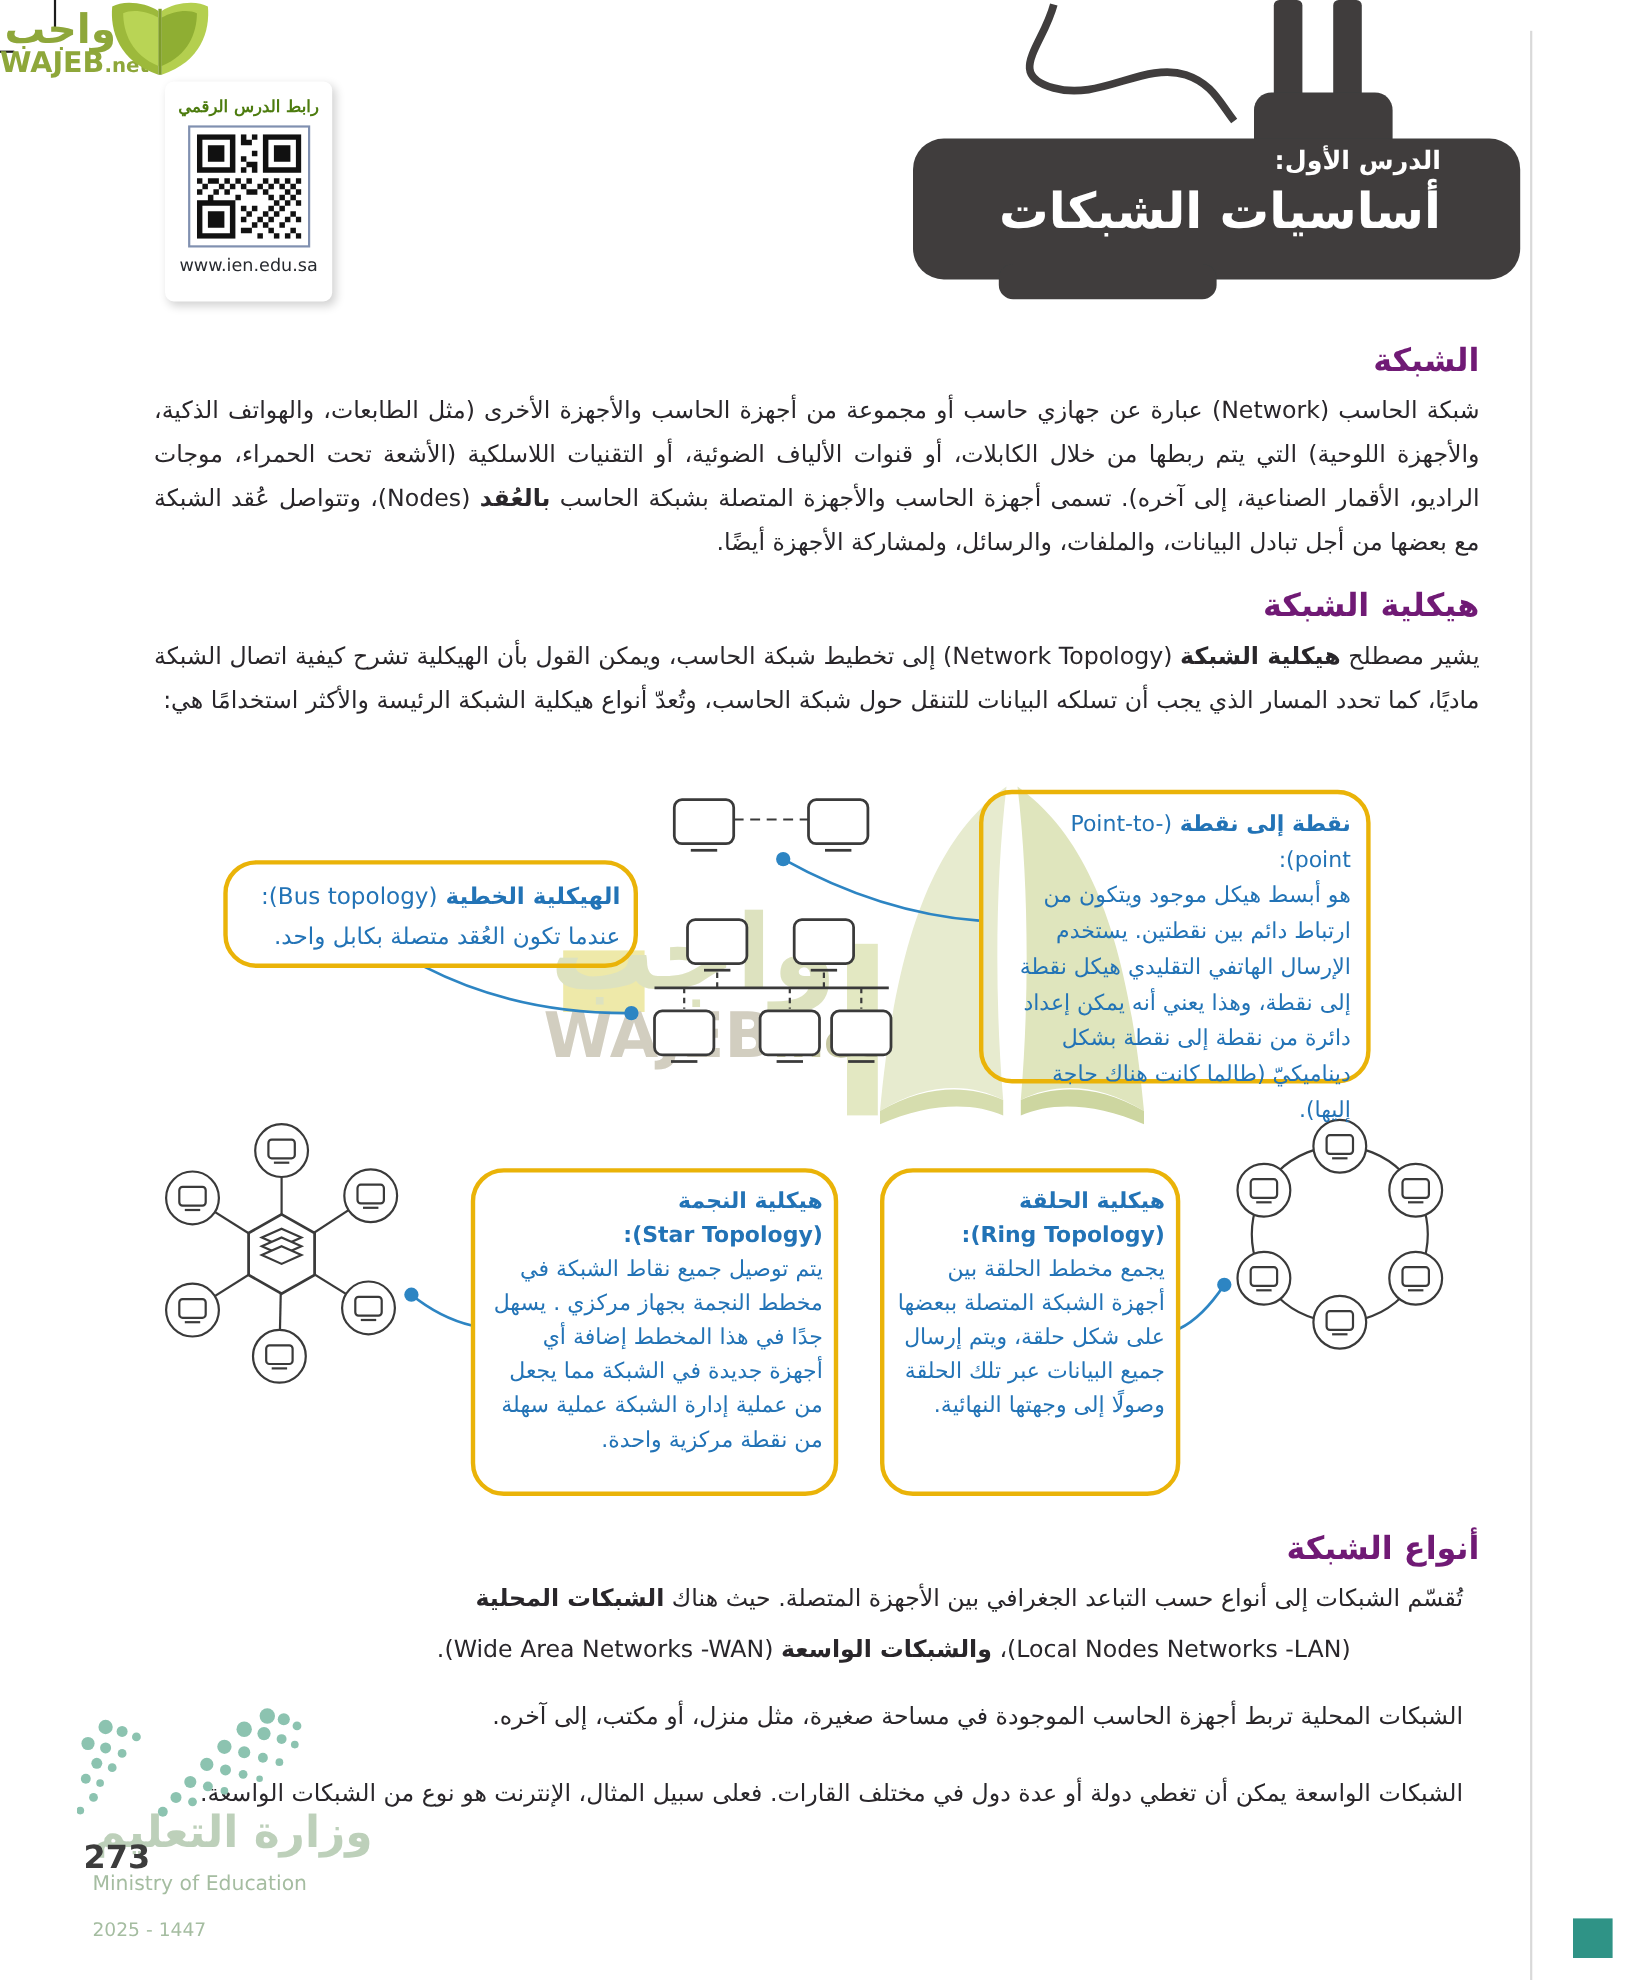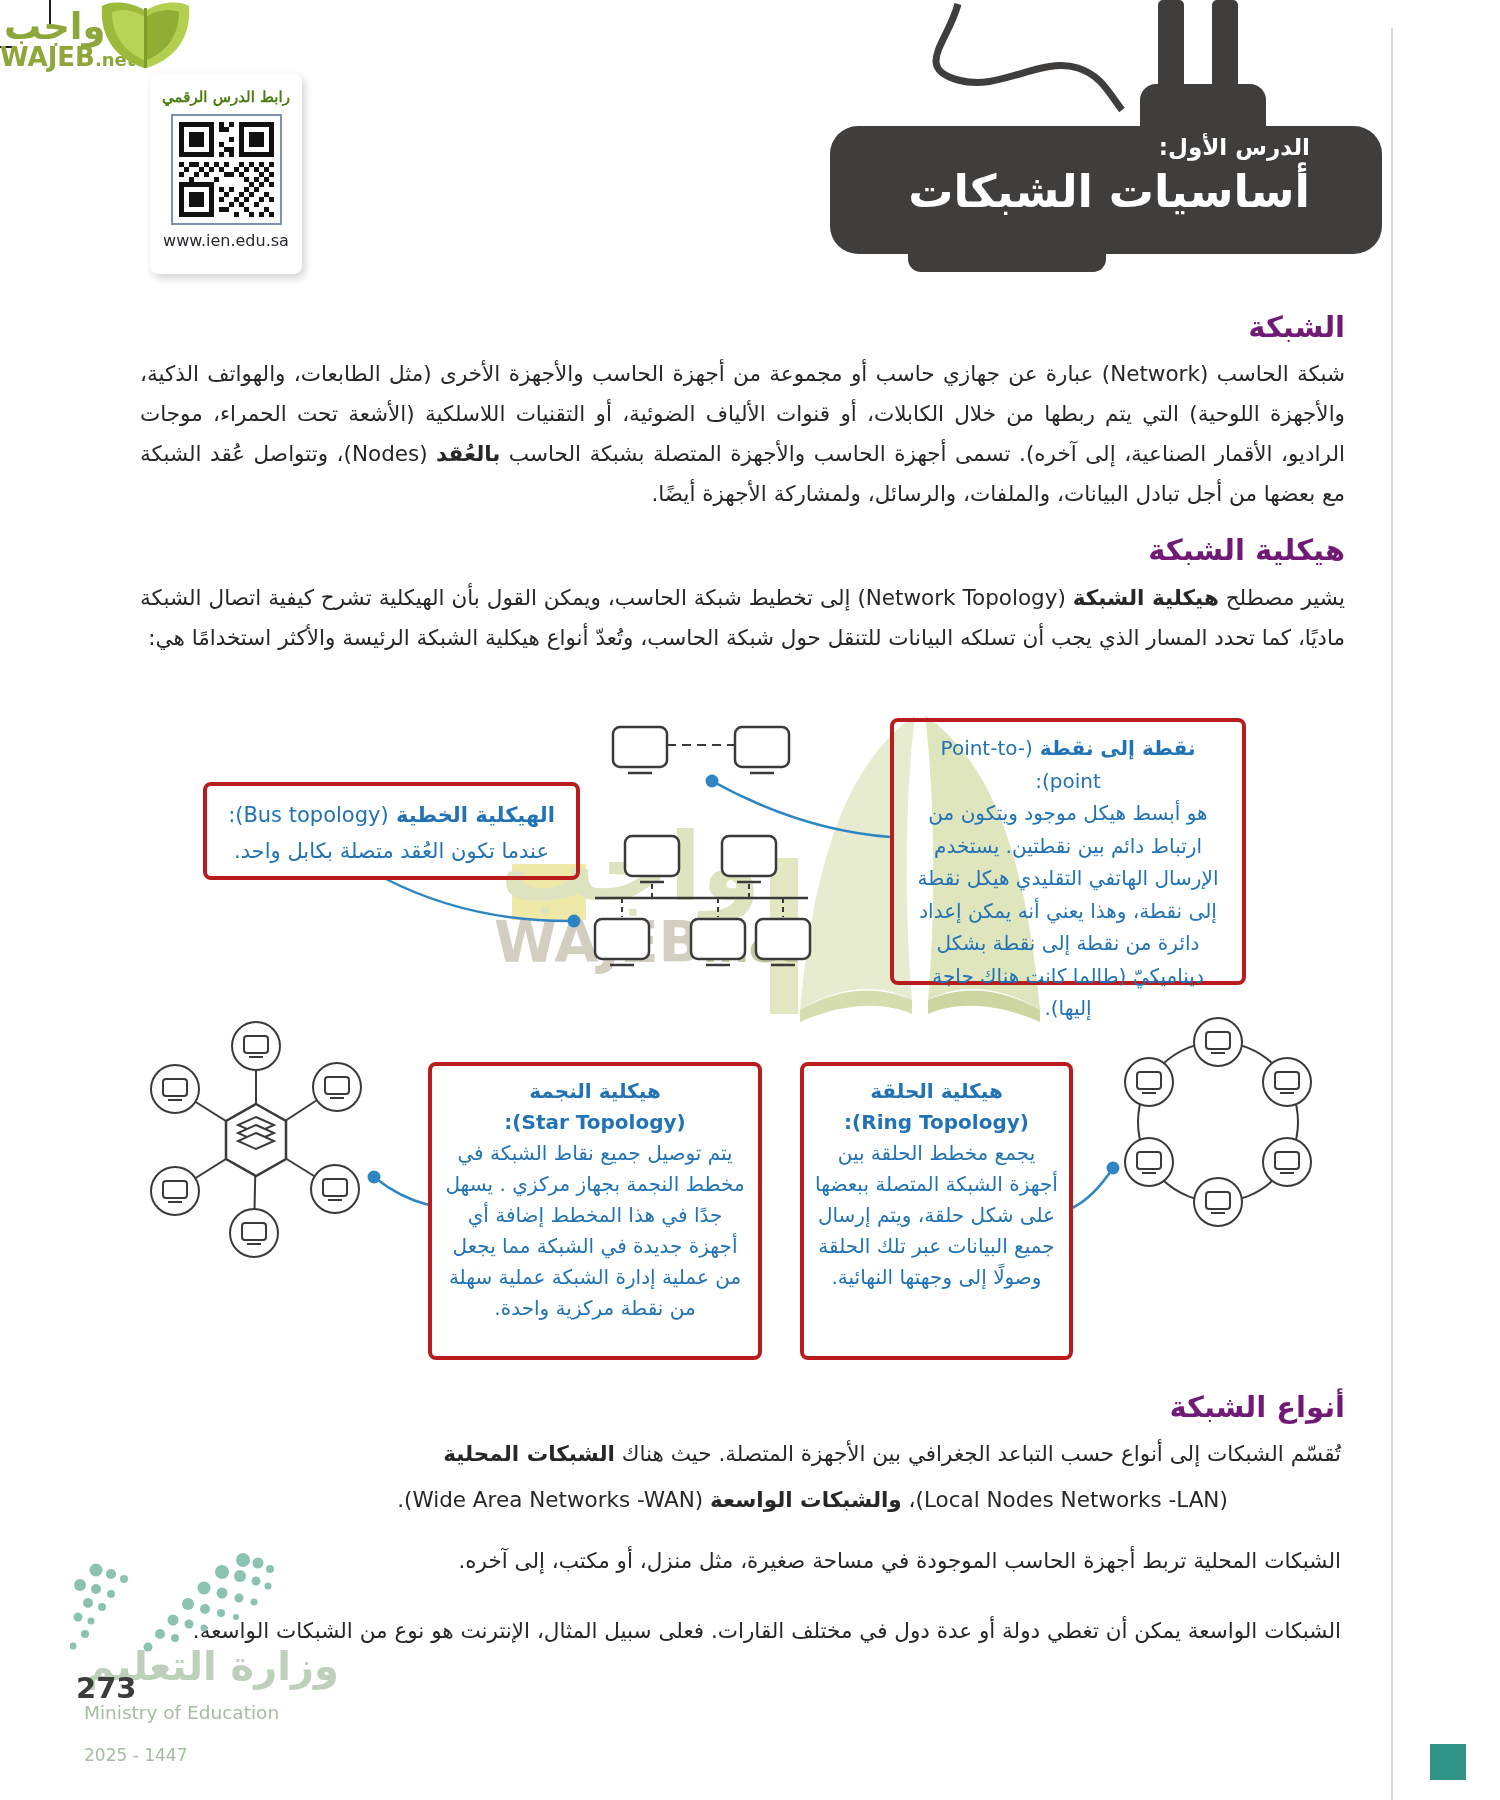--- a/index.html
+++ b/index.html
@@ -23,24 +23,24 @@
             display:flex;align-items:center;justify-content:center;}
   .qr-url{font-size:16px;color:#26292e;}
   
   .header-text{right:190px;top:134px;text-align:right;direction:rtl;color:#ffffff;}
   .header-kicker{font-size:23px;font-weight:bold;line-height:1.2;}
   .header-title{font-size:45px;font-weight:bold;line-height:1.15;margin-top:4px;}
   
   .h-blue{right:155px;color:#701a75;font-weight:bold;font-size:29px;direction:rtl;line-height:1.2;}
   
   .body-p{left:140px;right:155px;direction:rtl;text-align:justify;font-size:21.5px;line-height:40px;color:#29262a;}
-  .one-line{right:159px;direction:rtl;white-space:nowrap;font-size:21.5px;color:#29262a;text-align:right;}
+  .one-line{right:170px;direction:rtl;white-space:nowrap;font-size:21.5px;color:#29262a;text-align:right;}
   .center-line{left:280px;right:155px;direction:rtl;text-align:center;font-size:21.5px;color:#29262a;white-space:nowrap;}
   
-  .callout{border:4px solid #b91c1c;border-radius:8px;direction:rtl;color:#2273b6;text-align:center;
+  .callout{border:4px solid #eab308;border-radius:30px;direction:rtl;color:#2273b6;text-align:right;
            box-sizing:border-box;background:transparent;}
   .co-p2p{left:890px;top:718px;width:356px;height:267px;font-size:20px;line-height:32.5px;padding:10px 14px;}
   .co-bus{left:203px;top:782px;width:377px;height:98px;font-size:21px;line-height:36px;padding:11px 12px;}
   .co-star{left:428px;top:1062px;width:334px;height:298px;font-size:20px;line-height:31px;padding:10px 10px;}
   .co-ring{left:800px;top:1062px;width:273px;height:298px;font-size:20px;line-height:31px;padding:10px 10px;}
   .co-title{font-weight:normal;}
   
   .wm-ar{left:500px;top:820px;font-size:95px;font-weight:bold;color:#dde2bf;direction:rtl;line-height:1;}
   .wm-en{left:494px;top:914px;font-weight:bold;color:#d2cec0;font-size:57px;line-height:1;}
   .wm-en .net{font-size:43px;color:#c6c7a2;}

